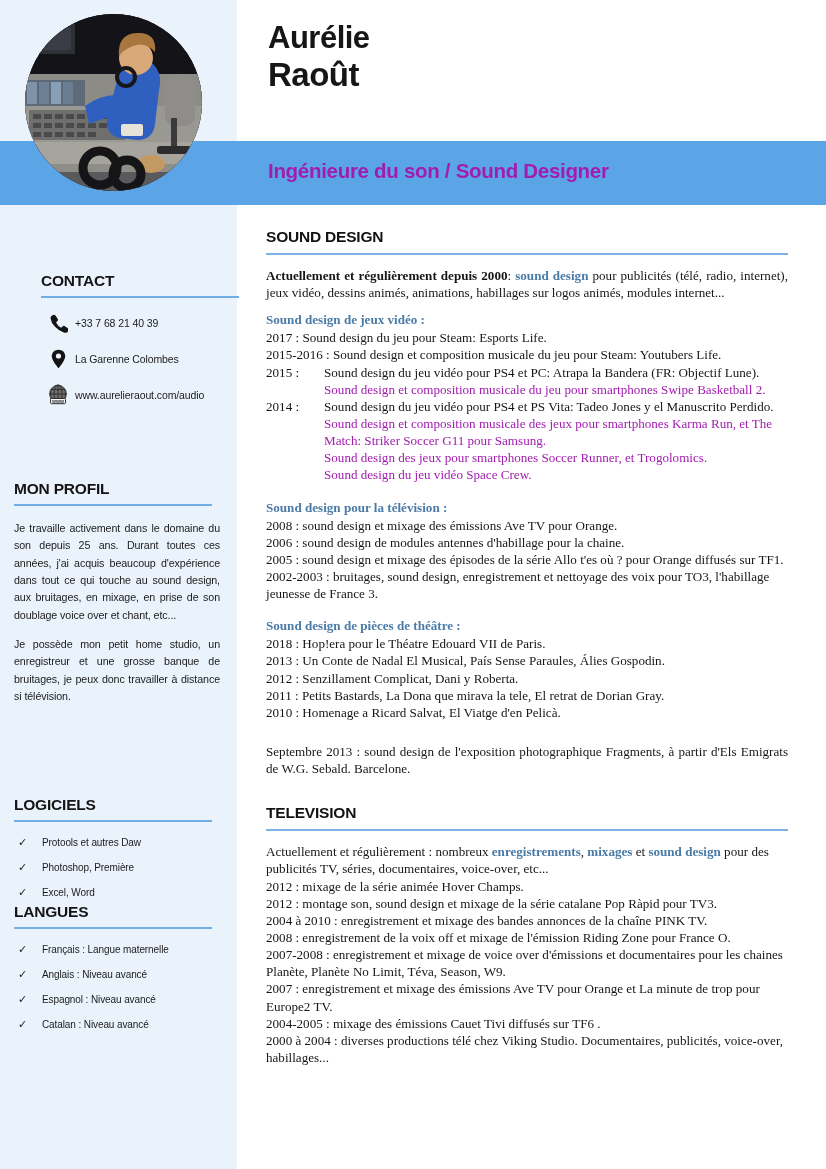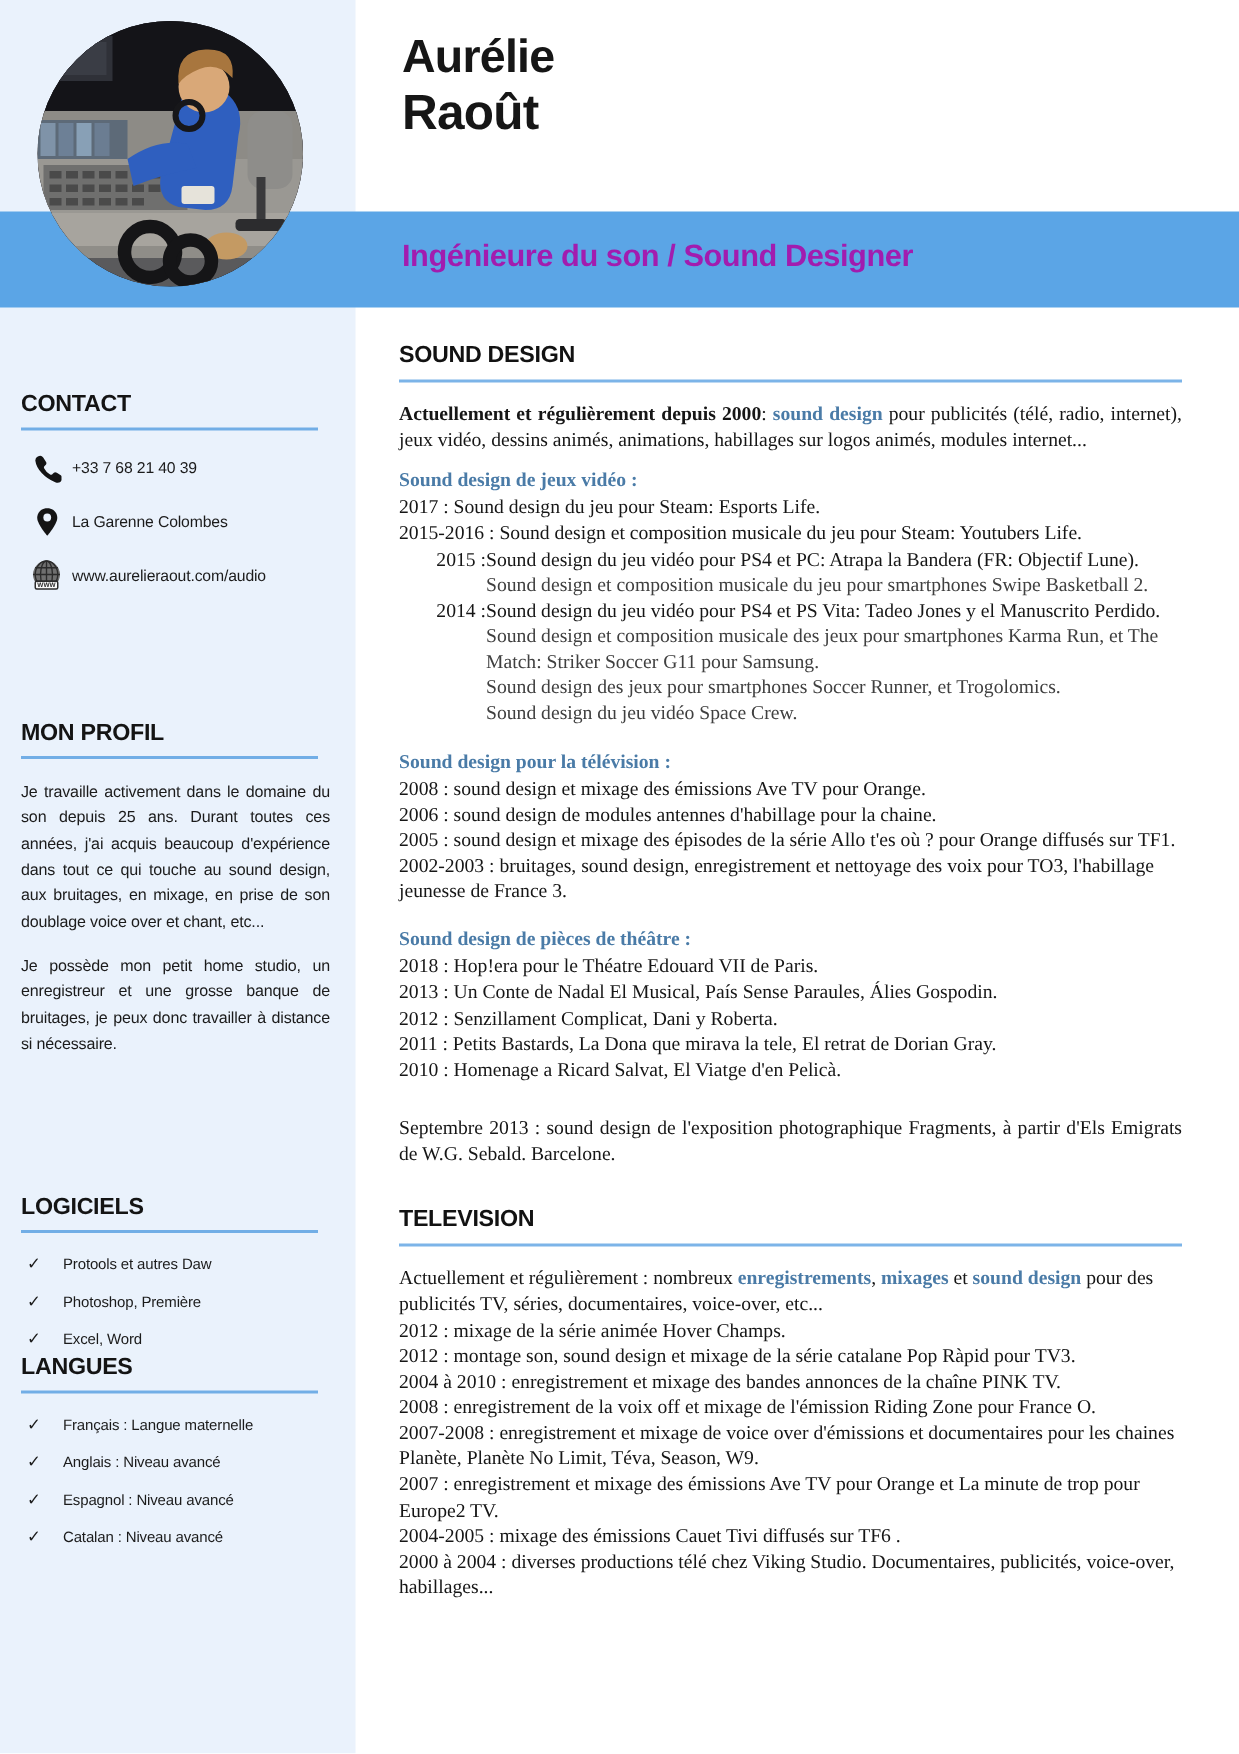--- a/index.html
+++ b/index.html
@@ -198,33 +198,32 @@
   .entry-hang {
     font-family: "Liberation Serif", serif;
     font-size: 13.1px;
     line-height: 1.31;
     color: #161616;
     display: flex;
   }
   .entry-year {
     flex: 0 0 58px;
     white-space: nowrap;
-    text-align: right;
   }
   .entry-body {
     flex: 1 1 auto;
     text-align: justify;
   }
   .entry-body.nojust { text-align: left; }
 
   .indent-cont {
     font-family: "Liberation Serif", serif;
     font-size: 13.1px;
     line-height: 1.31;
-    color: #404040;
+    color: #a21caf;
     margin-left: 58px;
     text-align: justify;
   }
   .indent-cont.nojust { text-align: left; }
   .gap-md { height: 16px; }
   .gap-lg { height: 22px; }
 </style>
 </head>
 <body>
 
@@ -289,21 +288,21 @@
       <circle cx="101" cy="63" r="9" fill="none" stroke="#17171a" stroke-width="4"></circle>
       <rect x="96" y="110" width="22" height="12" rx="2" fill="#e6e3da"></rect>
       <circle cx="75" cy="154" r="17" fill="none" stroke="#151517" stroke-width="9"></circle>
       <circle cx="102" cy="160" r="14" fill="none" stroke="#151517" stroke-width="9"></circle>
       <rect x="140" y="60" width="30" height="52" rx="10" fill="#8e8d8a"></rect>
       <rect x="146" y="104" width="6" height="30" fill="#3a3a3c"></rect>
       <rect x="132" y="132" width="34" height="8" rx="3" fill="#2c2c2e"></rect>
     </svg>
   </div>
 
-  <div class="side-sec" style="top:261px;">
+  <div class="side-sec" style="top:272px;margin-left:27px;">
     <div class="side-h">CONTACT</div>
     <div class="side-rule"></div>
 
 
     <div class="c-row">
       <span class="c-icon">
         <svg width="19" height="19" viewBox="0 0 19 19">
             <path d="M3.2 1.4 q2.2 -1.4 3.6 0.6 l1.8 2.8 q1 1.6 -0.7 2.7 q-1 0.7 -0.4 1.8 q1.3 2.6 3.9 4 q1.1 0.6 1.8 -0.4 q1.1 -1.7 2.7 -0.7 l2.6 1.7 q2 1.3 0.6 3.5 q-1.4 2.2 -4.3 1.1 q-5.2 -2 -9 -6.1 q-3.7 -4 -4.2 -8 q-0.3 -2.2 1.6 -3z" fill="#141414"></path>
           </svg>
       </span>
@@ -337,21 +336,21 @@
         </svg>
       </span>
       <span class="c-text">www.aurelieraout.com/audio</span>
     </div>
   </div>
 
   <div class="side-sec" style="top:480px;">
     <div class="side-h">MON PROFIL</div>
     <div class="side-rule"></div>
     <div class="profile-p">Je travaille activement dans le domaine du son depuis 25 ans. Durant toutes ces années, j'ai acquis beaucoup d'expérience dans tout ce qui touche au sound design, aux bruitages, en mixage, en prise de son doublage voice over et chant, etc...</div>
-    <div class="profile-p">Je possède mon petit home studio, un enregistreur et une grosse banque de bruitages, je peux donc travailler à distance si nécessaire.</div>
+    <div class="profile-p">Je possède mon petit home studio, un enregistreur et une grosse banque de bruitages, je peux donc travailler à distance si télévision.</div>
   </div>
 
   <div class="side-sec" style="top:796px;">
     <div class="side-h">LOGICIELS</div>
     <div class="side-rule"></div>
     <div class="chk-row">
       <span class="chk-mark">✓</span>
       <span class="chk-text">Protools et autres Daw</span>
     </div>
     <div class="chk-row">

